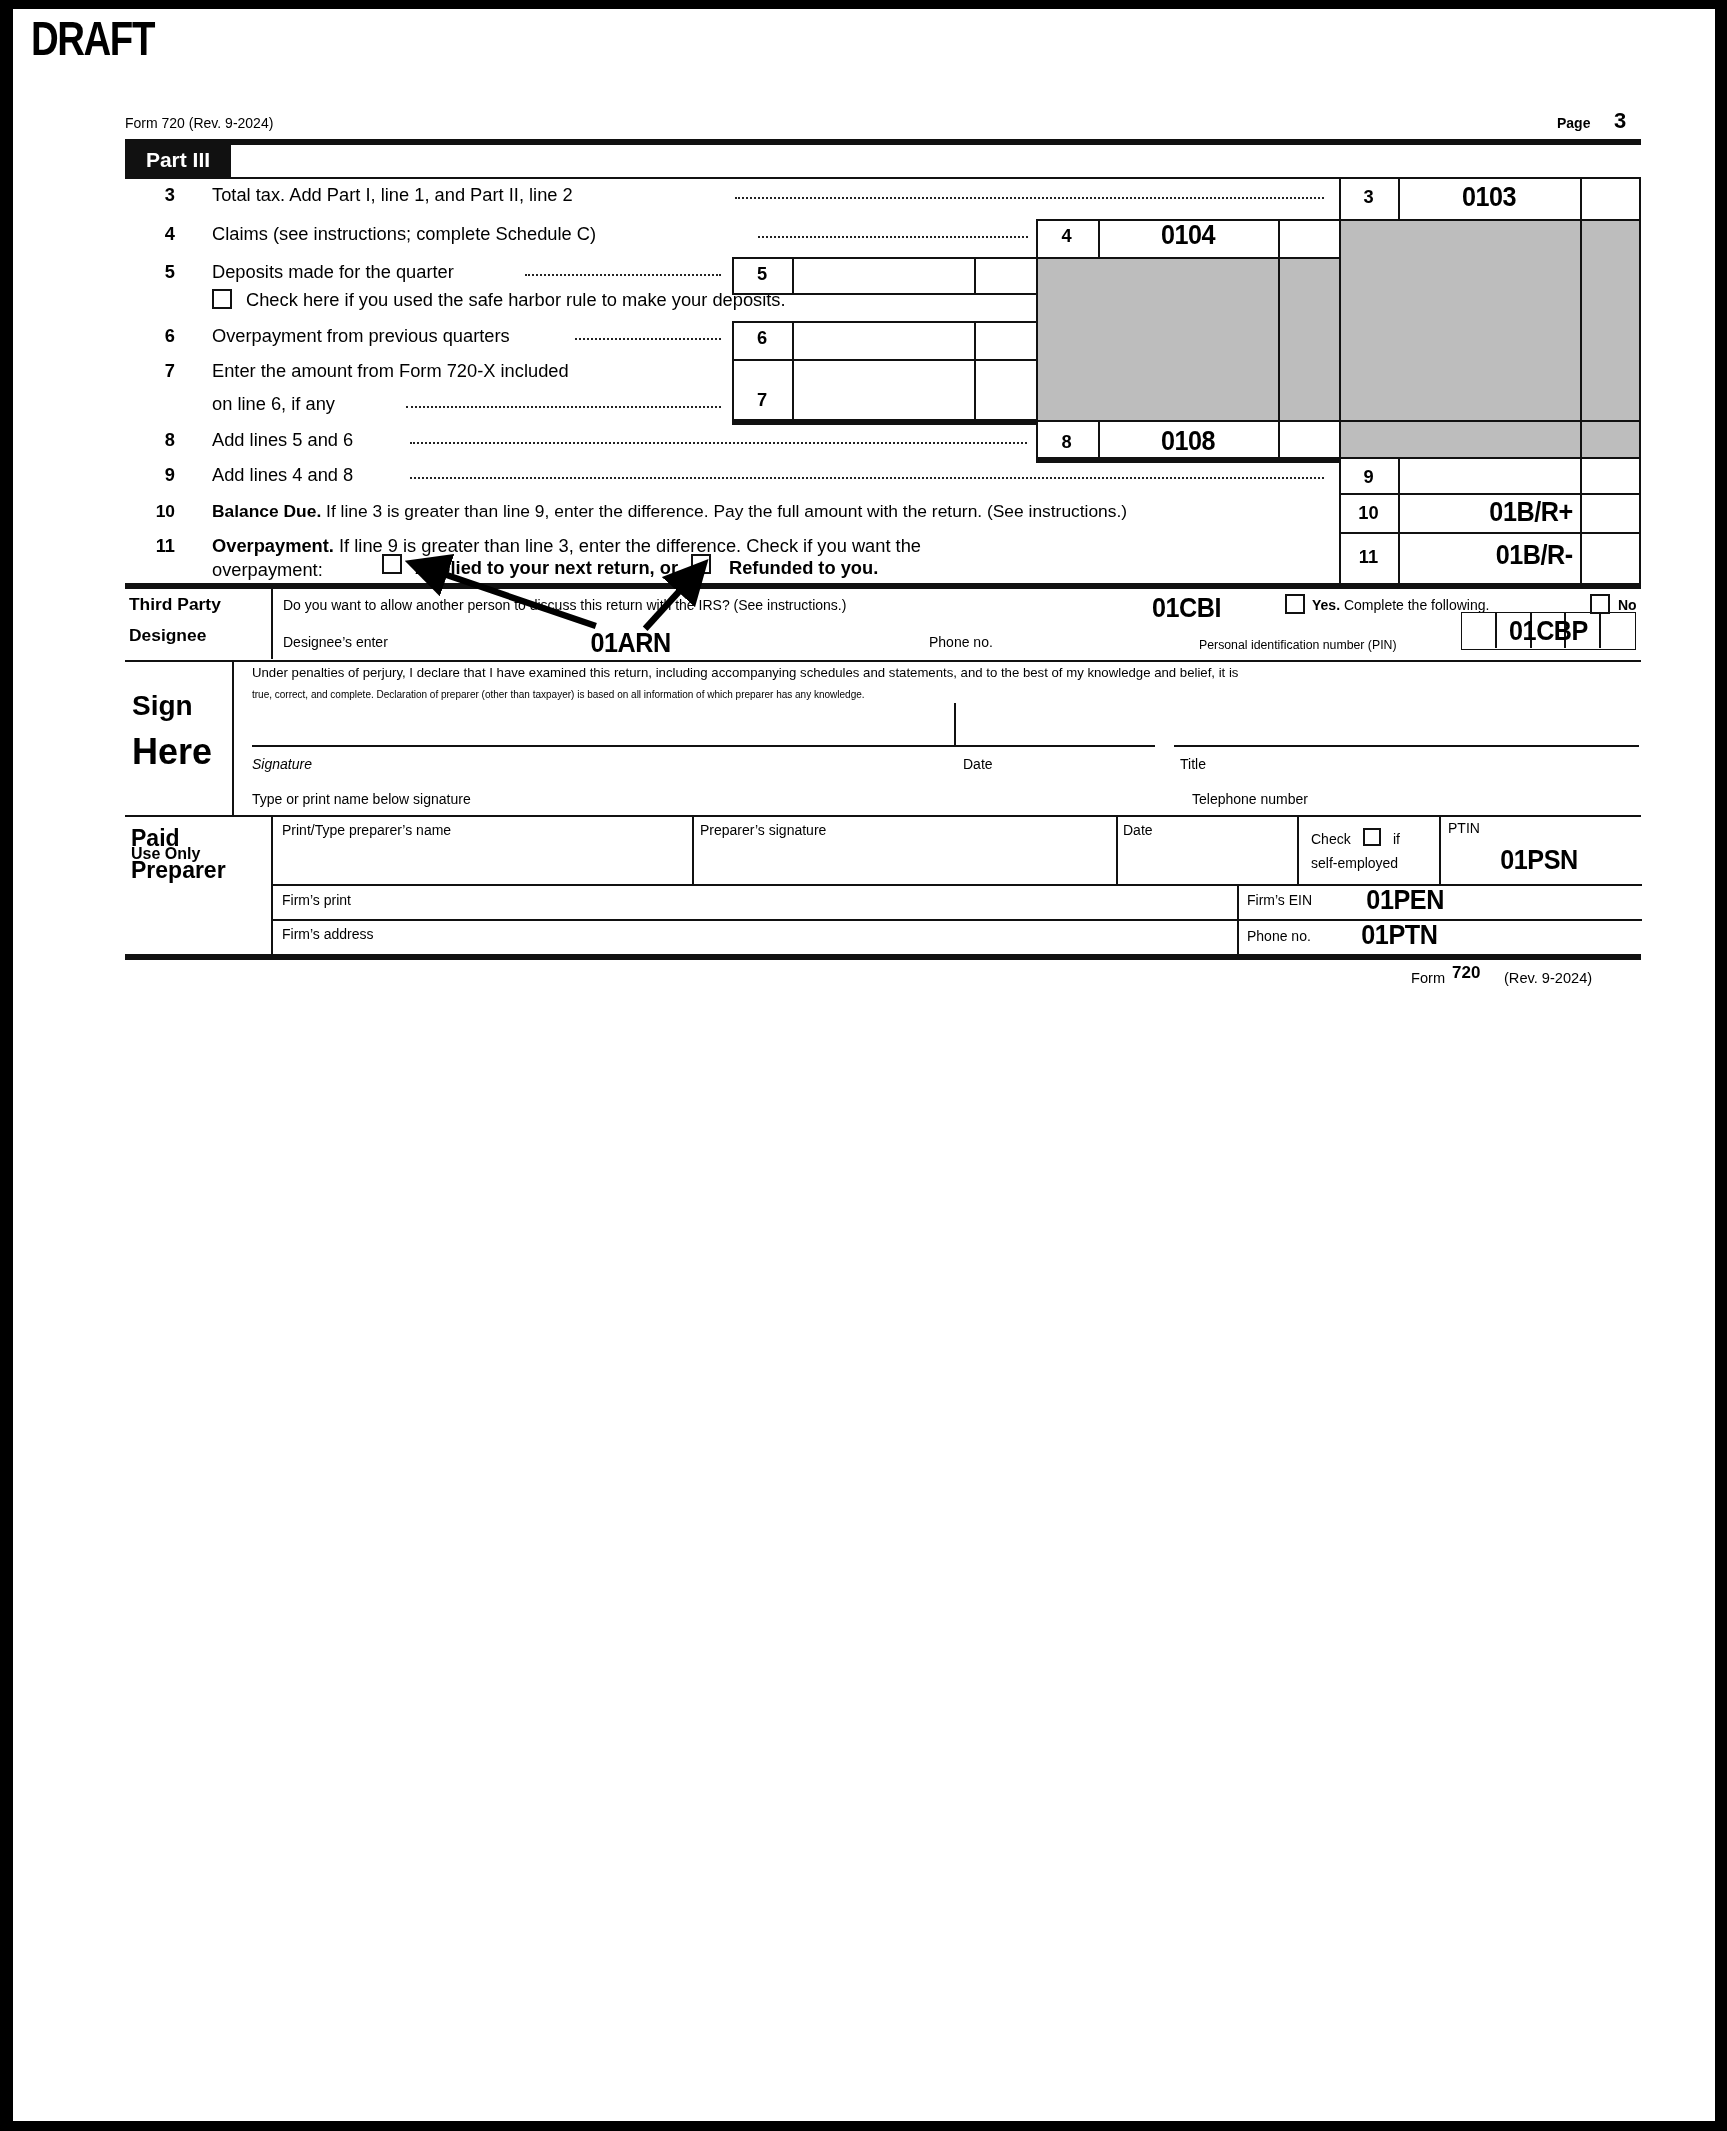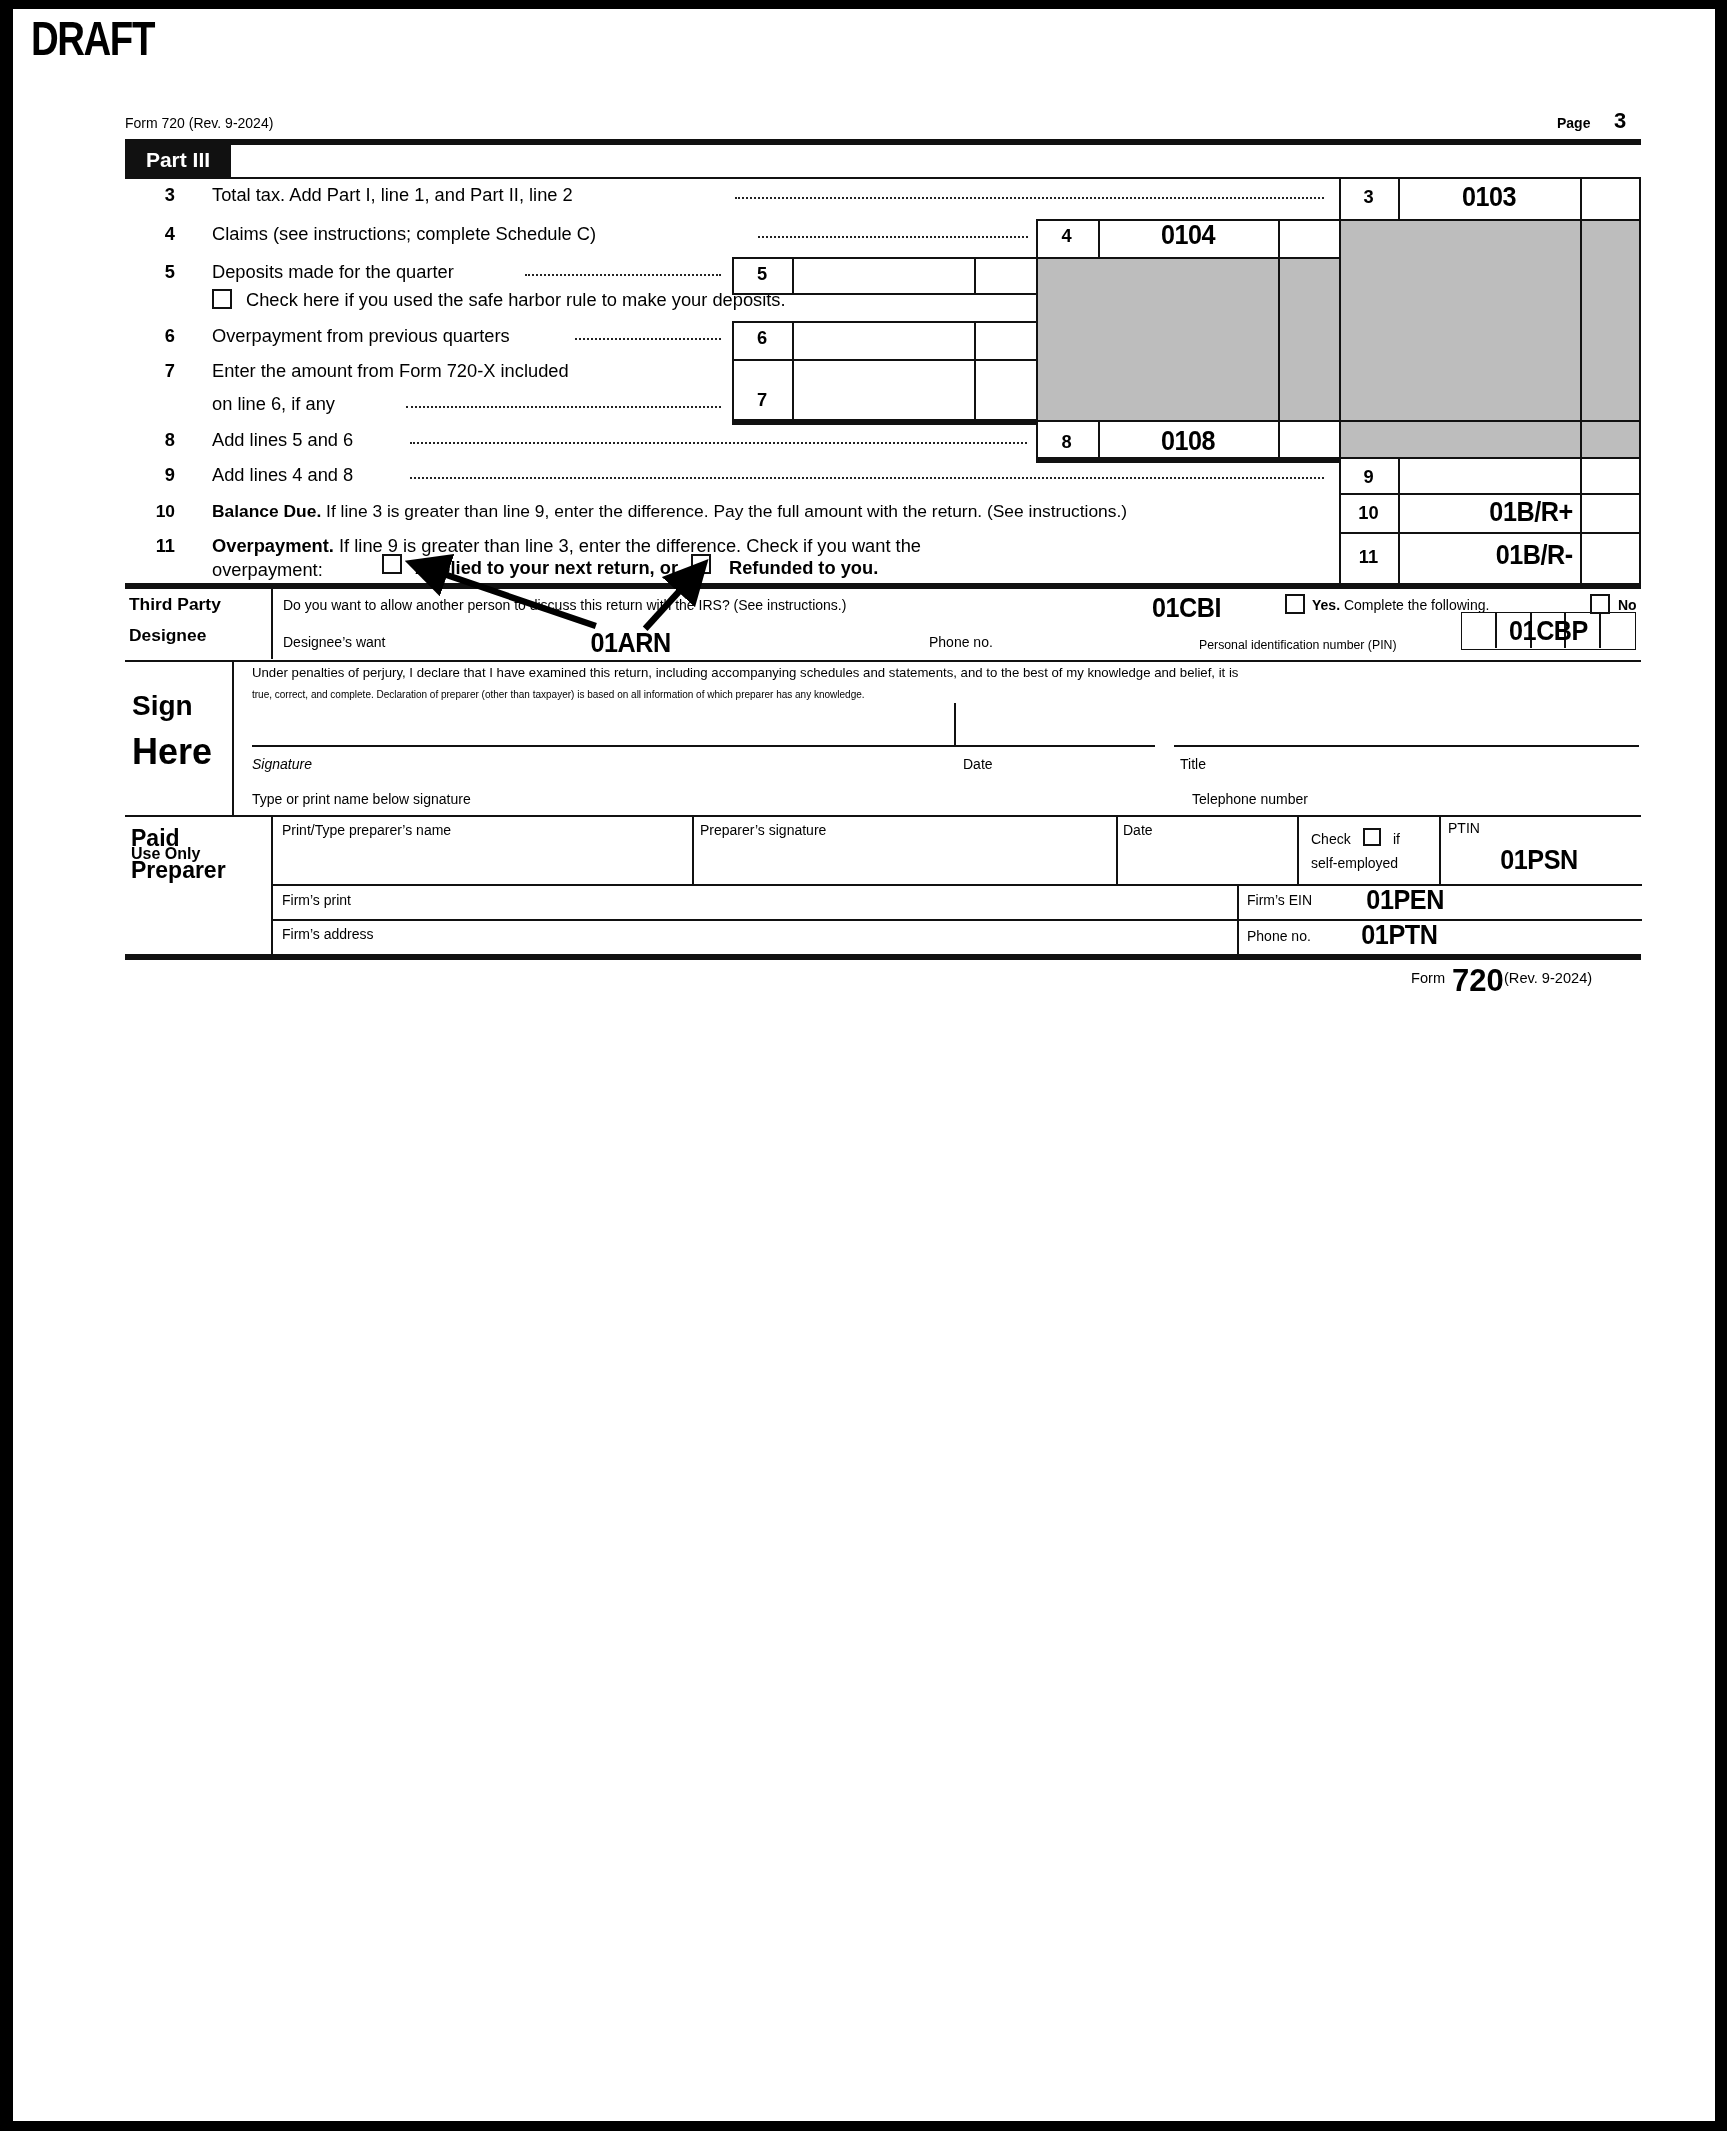--- a/index.html
+++ b/index.html
@@ -148,21 +148,21 @@
   <div class="vl" style="left:258px;top:579px;height:71px;"></div>
   <div class="txt sm" style="left:270px;top:588px;">Do you want to allow another person to discuss this return with the IRS? (See instructions.)</div>
   <div class="code" style="left:1136px;top:583px;">01CBI</div>
   <div class="cb" style="left:1272px;top:585px;"></div>
   <div class="txt sm" style="left:1299px;top:588px;">
     <span class="b">Yes.</span>
     <span>Complete the following.</span>
   </div>
   <div class="cb" style="left:1577px;top:585px;"></div>
   <div class="txt sm b" style="left:1605px;top:588px;">No</div>
-  <div class="txt sm" style="left:270px;top:625px;">Designee’s want</div>
+  <div class="txt sm" style="left:270px;top:625px;">Designee’s enter</div>
   <div class="abs" style="left:429px;top:621px;width:137px;height:25.6px;"></div>
   <div class="code" style="left:574px;top:618px;">01ARN</div>
   <div class="txt sm" style="left:916px;top:625px;">Phone  no.</div>
   <div class="txt xs" style="left:1186px;top:629px;">Personal identification number (PIN)</div>
 
   <div class="abs" style="left:1448px;top:603px;width:175px;height:38px;border:1.8px solid #111;box-sizing:border-box;">
     <div class="vl" style="left:33px;top:0;height:35px;"></div>
     <div class="vl" style="left:68px;top:0;height:35px;"></div>
     <div class="vl" style="left:102px;top:0;height:35px;"></div>
     <div class="vl" style="left:137px;top:0;height:35px;"></div>
@@ -224,17 +224,17 @@
   <div class="code" style="left:1350px;top:875px;">01PEN</div>
   <div class="hl" style="left:258px;top:910px;width:1371px;"></div>
 
   <div class="txt sm" style="left:269px;top:917px;">Firm’s address</div>
   <div class="abs" style="left:402px;top:912px;width:804px;height:29px;"></div>
   <div class="txt sm" style="left:1234px;top:919px;">Phone no.</div>
   <div class="code" style="left:1345px;top:910px;">01PTN</div>
   <div class="hl thick" style="left:112px;top:945px;width:1516px;"></div>
 
   <div class="txt" style="left:1398px;top:961px;font-size:14.6px;">Form</div>
-  <div class="txt b" style="left:1439px;top:954px;font-size:31px;">720</div>
+  <div class="txt b" style="left:1439px;top:954px;font-size:17px;">720</div>
   <div class="txt" style="left:1491px;top:961px;font-size:14.6px;">(Rev. 9-2024)</div>
 
 </div>
 
 
 </body></html>

